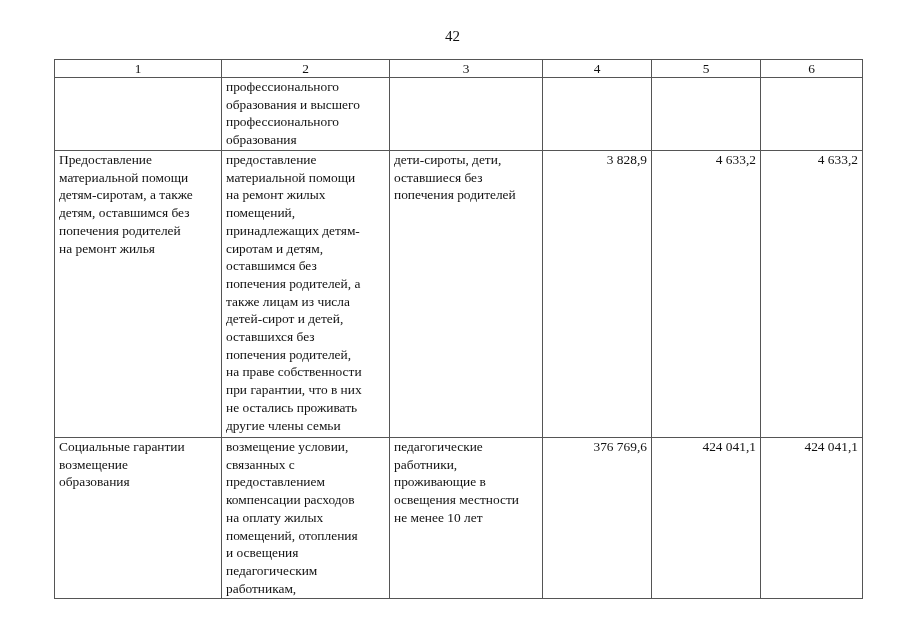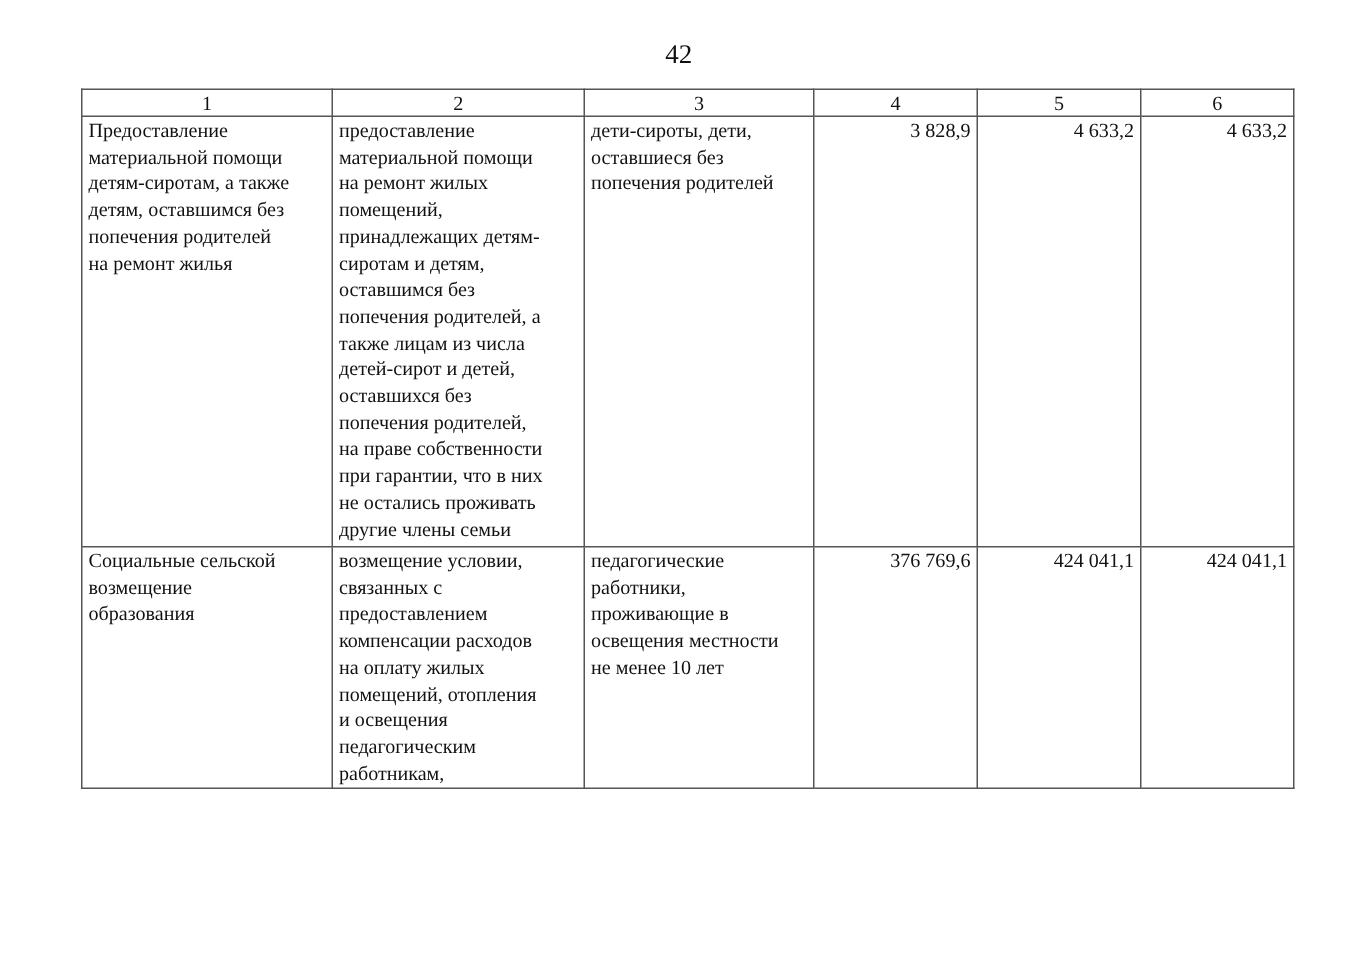--- a/index.html
+++ b/index.html
@@ -3,21 +3,21 @@
 <meta charset="utf-8">
 <style>
   html, body { margin: 0; padding: 0; background: #ffffff; }
   body {
     width: 905px; height: 640px; position: relative; overflow: hidden;
     font-family: "Liberation Serif", "DejaVu Serif", serif;
     color: #111111;
   }
   .page-number {
     position: absolute; top: 28px; left: 0; width: 905px;
-    text-align: center; font-size: 18px; line-height: 16px;
+    text-align: center; font-size: 15px; line-height: 16px;
   }
   table.budget {
     position: absolute; left: 54px; top: 59px;
     border-collapse: collapse; table-layout: fixed;
     width: 808px;
     font-size: 13.4px; line-height: 17.7px;
   }
   table.budget td, table.budget th {
     border: 1px solid #555555;
     padding: 0 4px;
@@ -59,20 +59,33 @@
       <th>1</th>
       <th>2</th>
       <th>3</th>
       <th>4</th>
       <th>5</th>
       <th>6</th>
     </tr>
   </thead>
   <tbody>
 
+    <tr class="r-cont">
+      <td class="txt"></td>
+      <td class="txt">
+        <span class="line">профессионального</span>
+        <span class="line">образования и высшего</span>
+        <span class="line">профессионального</span>
+        <span class="line">образования</span>
+      </td>
+      <td class="txt"></td>
+      <td class="num"></td>
+      <td class="num"></td>
+      <td class="num"></td>
+    </tr>
 
     <tr class="r-main1">
       <td class="txt">
         <span class="line">Предоставление</span>
         <span class="line">материальной помощи</span>
         <span class="line">детям-сиротам, а также</span>
         <span class="line">детям, оставшимся без</span>
         <span class="line">попечения родителей</span>
         <span class="line">на ремонт жилья</span>
       </td>
@@ -99,21 +112,21 @@
         <span class="line">оставшиеся без</span>
         <span class="line">попечения родителей</span>
       </td>
       <td class="num">3 828,9</td>
       <td class="num">4 633,2</td>
       <td class="num">4 633,2</td>
     </tr>
 
     <tr class="r-main2">
       <td class="txt">
-        <span class="line">Социальные сельской</span>
+        <span class="line">Социальные гарантии</span>
         <span class="line">возмещение</span>
         <span class="line">образования</span>
       </td>
       <td class="txt">
         <span class="line">возмещение условии,</span>
         <span class="line">связанных с</span>
         <span class="line">предоставлением</span>
         <span class="line">компенсации расходов</span>
         <span class="line">на оплату жилых</span>
         <span class="line">помещений, отопления</span>

